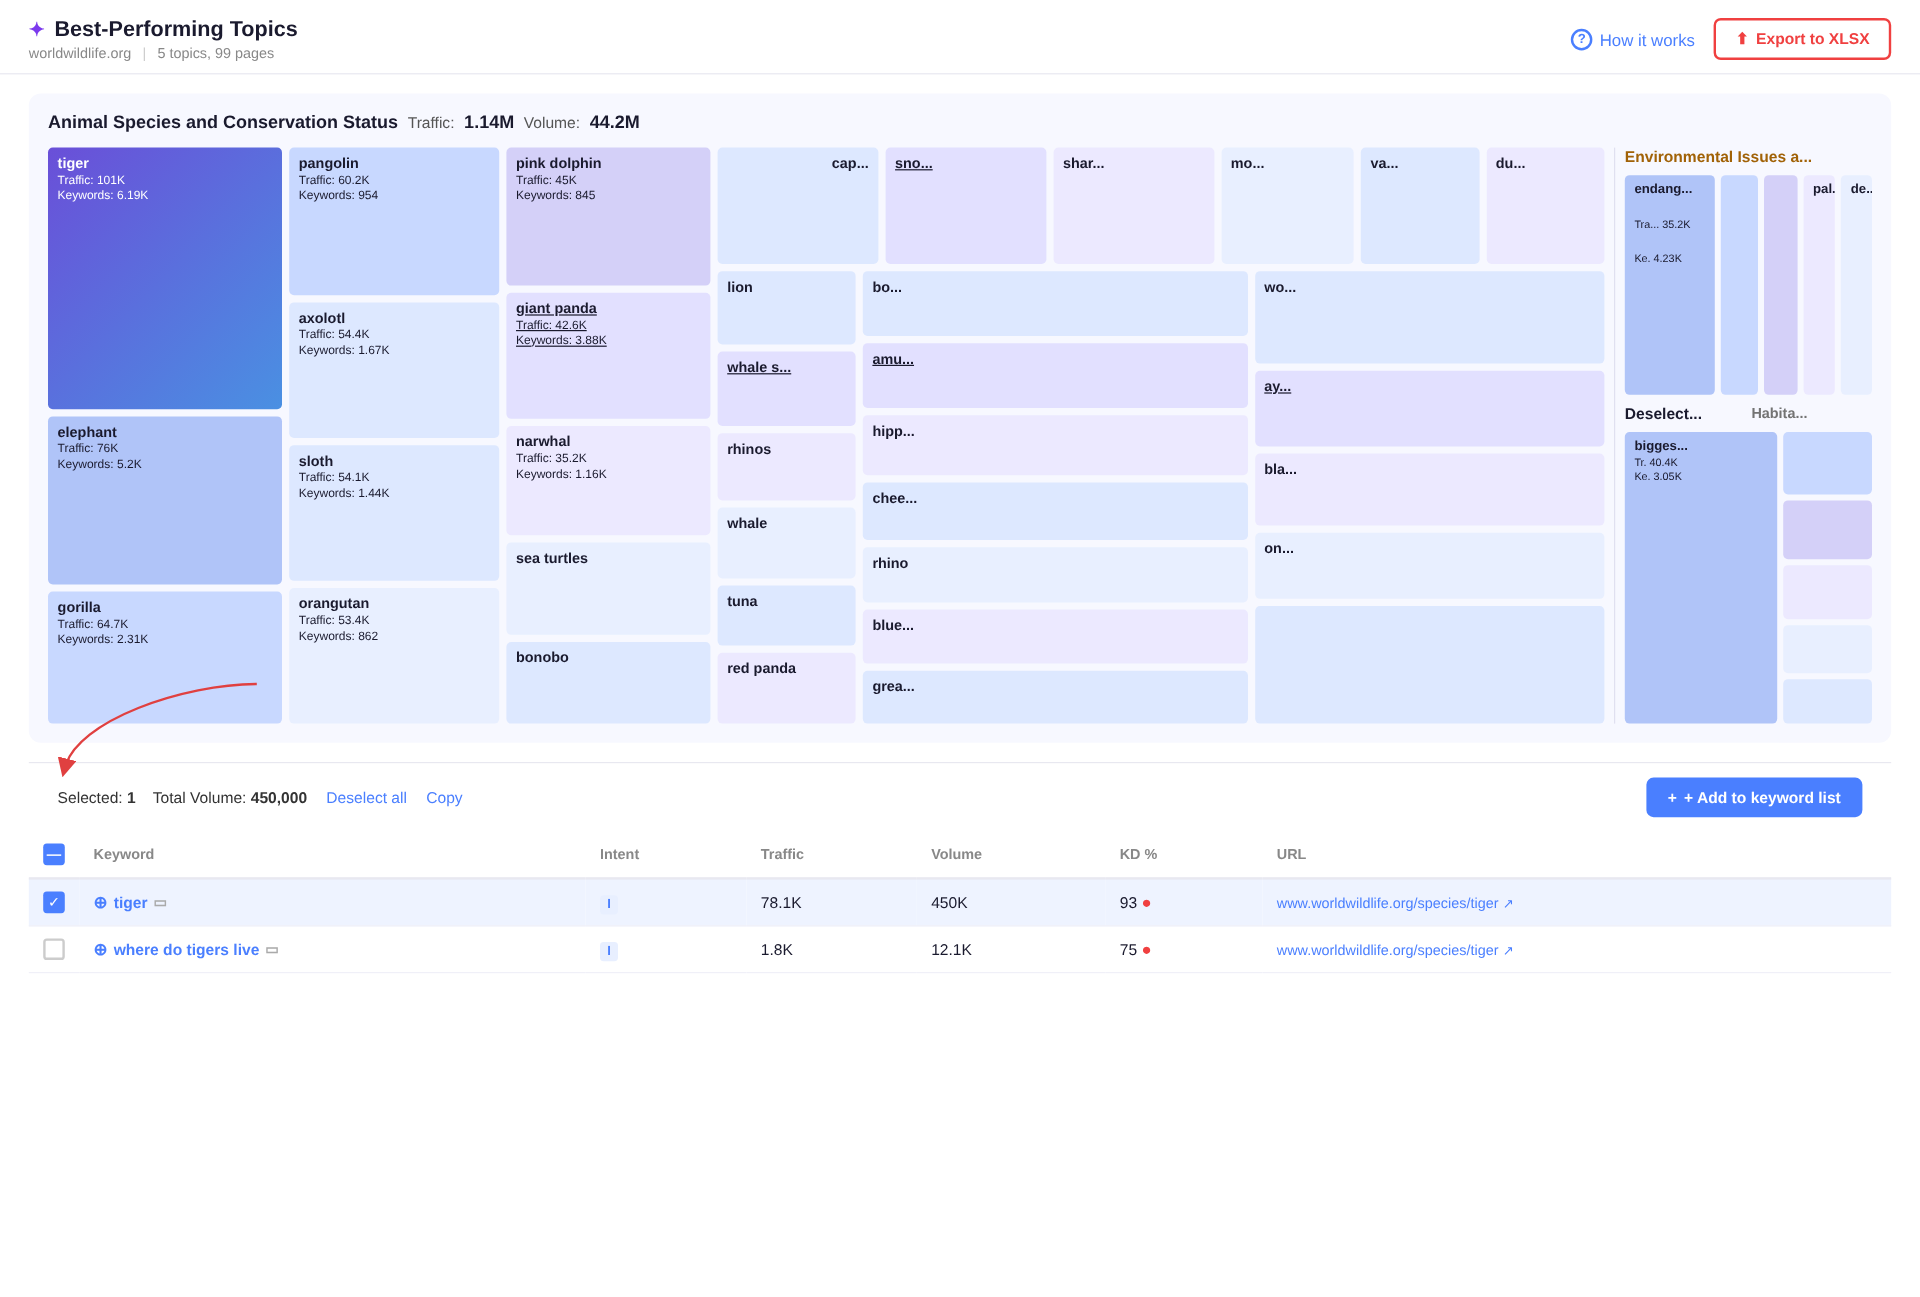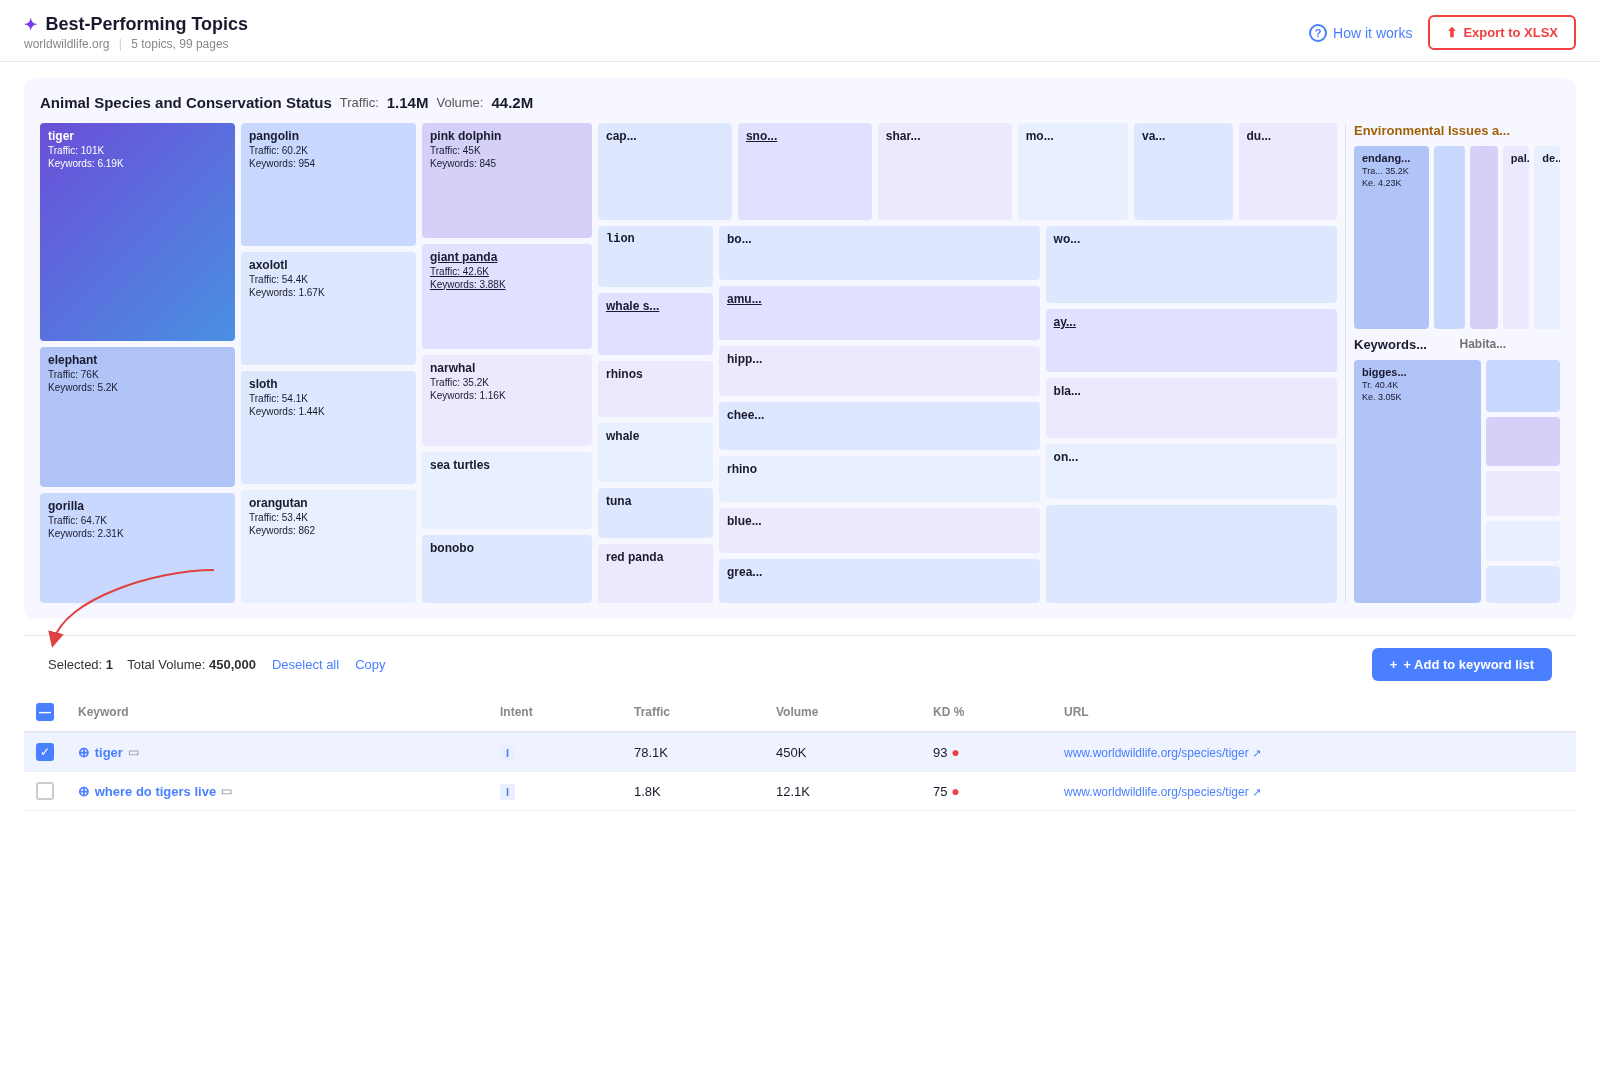--- a/index.html
+++ b/index.html
@@ -164,21 +164,21 @@
             <span class="tm-cell-name">sea turtles</span>
           </div>
           <div class="tm-cell tm-blue-pale" style="flex:0.6;">
             <span class="tm-cell-name">bonobo</span>
           </div>
         </div>
 
         <div style="flex:1;display:flex;flex-direction:column;gap:6px;">
 
           <div style="display:flex;gap:6px;flex:0.9;">
-            <div class="tm-cell tm-blue-pale" style="flex:1;">
+            <div class="tm-cell tm-blue-pale" style="flex:1;text-align:right;">
                 <span class="tm-cell-name">cap...</span>
               </div>
             <div class="tm-cell tm-purple-xlight" style="flex:1;">
                 <span class="tm-cell-name">sno...</span>
               </div>
             <div class="tm-cell tm-lavender" style="flex:1;">
                 <span class="tm-cell-name">shar...</span>
               </div>
             <div class="tm-cell tm-blue-xpale" style="flex:0.8;">
                 <span class="tm-cell-name">mo...</span>
@@ -187,21 +187,21 @@
                 <span class="tm-cell-name">va...</span>
               </div>
             <div class="tm-cell tm-lavender" style="flex:0.7;">
                 <span class="tm-cell-name">du...</span>
               </div>
           </div>
 
           <div style="display:flex;gap:6px;flex:3.5;">
 
             <div class="tm-flex-col" style="width:115px;">
-              <div class="tm-cell tm-blue-pale" style="flex:0.9;font-family:Liberation Mono, monospace;">
+              <div class="tm-cell tm-blue-pale" style="flex:0.9;">
                   <span class="tm-cell-name">lion</span>
                 </div>
               <div class="tm-cell tm-purple-xlight" style="flex:0.9;">
                   <span class="tm-cell-name">whale s...</span>
                 </div>
               <div class="tm-cell tm-lavender" style="flex:0.8;">
                   <span class="tm-cell-name">rhinos</span>
                 </div>
               <div class="tm-cell tm-blue-xpale" style="flex:0.85;">
                   <span class="tm-cell-name">whale</span>
@@ -256,38 +256,38 @@
                 </div>
               </div>
             </div>
           </div>
         </div>
       </div>
 
       <div style="width:215px;display:flex;flex-direction:column;gap:8px;border-left:1px solid #e0e0f0;padding-left:8px;">
         <div style="font-size:13px;font-weight:700;color:#a16207;">Environmental Issues a...</div>
         <div style="display:flex;gap:5px;flex:1.5;">
-          <div class="tm-cell tm-blue-med" style="flex:1.5;">
+          <div class="tm-cell tm-blue-med" style="flex:1.5;gap:16px;">
             <span class="tm-cell-name" style="font-size:11px;">endang...</span>
             <span class="tm-cell-stat" style="font-size:9px;">Tra... 35.2K</span>
             <span class="tm-cell-stat" style="font-size:9px;">Ke.  4.23K</span>
           </div>
           <div style="display:flex;flex-direction:row;gap:5px;flex:1;">
             <div class="tm-cell tm-blue-light" style="flex:1;"></div>
             <div class="tm-cell tm-purple-light" style="flex:0.8;"></div>
             <div class="tm-cell tm-lavender" style="flex:0.7;">
                 <span class="tm-cell-name" style="font-size:11px;">pal...</span>
               </div>
             <div class="tm-cell tm-blue-xpale" style="flex:0.65;">
                 <span class="tm-cell-name" style="font-size:11px;">de...</span>
               </div>
           </div>
         </div>
         <div style="display:flex;gap:5px;flex:0;">
-          <div style="flex:1;font-size:13px;font-weight:700;color:#1a1a2e;">Keywords...</div>
+          <div style="flex:1;font-size:13px;font-weight:700;color:#1a1a2e;">Deselect...</div>
           <div style="flex:1;font-size:12px;font-weight:700;color:#737373;">Habita...</div>
         </div>
         <div style="display:flex;gap:5px;flex:2;">
           <div class="tm-cell tm-blue-med" style="flex:1.5;">
             <span class="tm-cell-name" style="font-size:11px;">bigges...</span>
             <span class="tm-cell-stat" style="font-size:9px;">Tr.  40.4K</span>
             <span class="tm-cell-stat" style="font-size:9px;">Ke.  3.05K</span>
           </div>
           <div style="display:flex;flex-direction:column;gap:5px;flex:1;">
             <div class="tm-cell tm-blue-light" style="flex:1;"></div>

